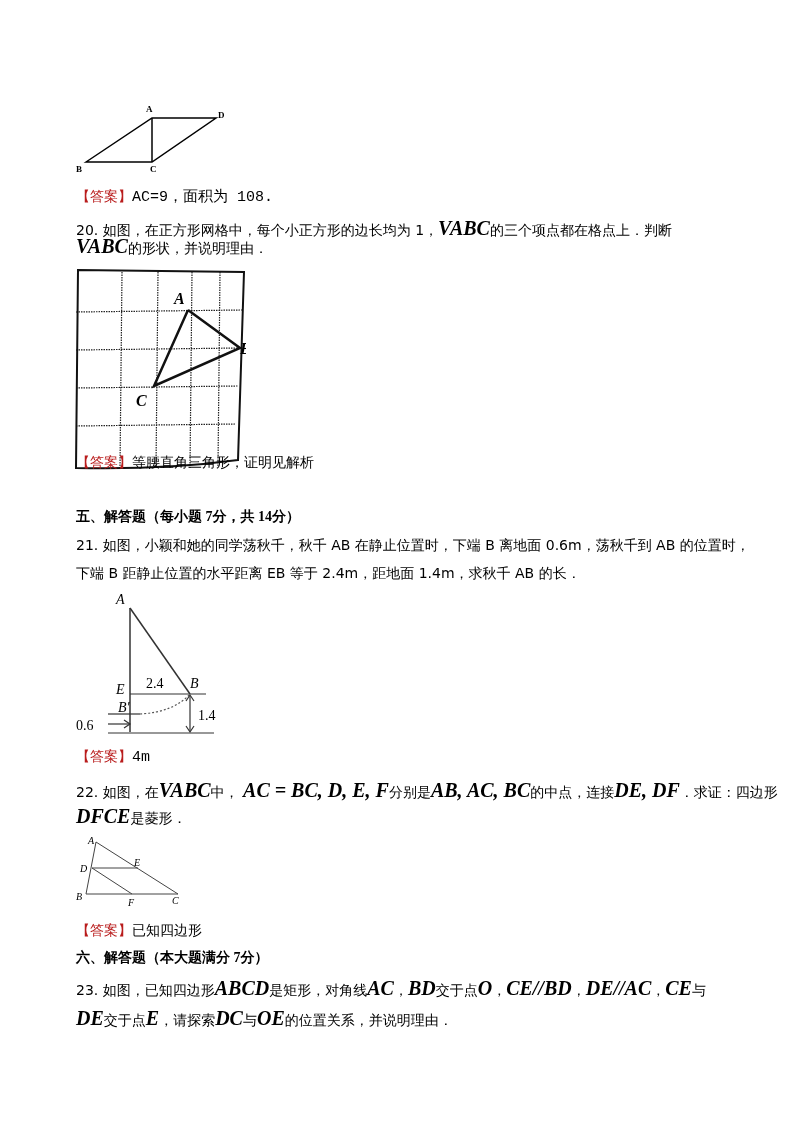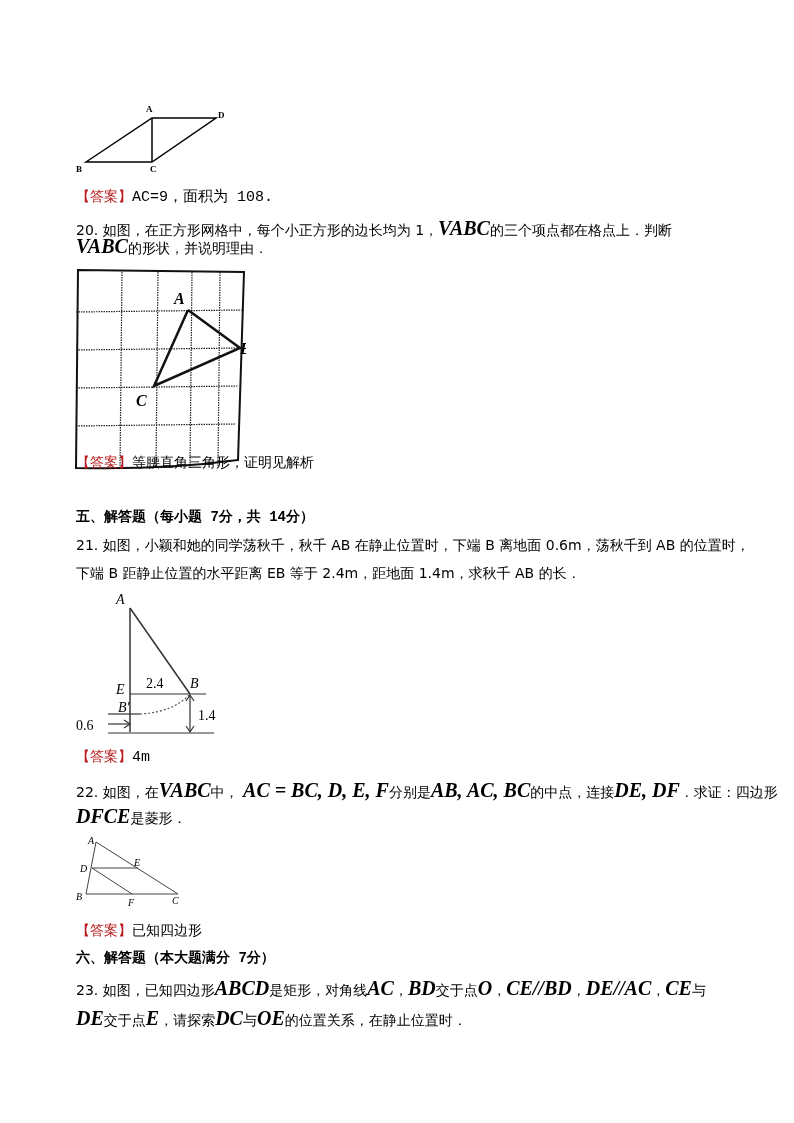--- a/index.html
+++ b/index.html
@@ -2,21 +2,21 @@
 <html><head>
 <meta charset="utf-8">
 <style>
   html, body { margin:0; padding:0; background:#ffffff; }
   body { width:794px; height:1123px; position:relative; overflow:hidden;
          font-family:"DejaVu Sans", sans-serif; color:#000; font-size:14px; }
   .abs { position:absolute; }
   .line { position:absolute; left:76px; white-space:nowrap; font-size:14px; line-height:20px; }
   .ans-label { color:#b91c1c; }
   .math { font-family:"Liberation Serif", serif; font-weight:bold; font-style:italic; font-size:20px; }
-  .section { font-weight:bold; font-family:Liberation Mono, monospace; font-size:14px; }
+  .section { font-weight:bold; font-family:Liberation Serif, serif; font-size:14px; }
   .mono { font-family:"Liberation Mono", monospace; font-size:15px; }
   svg text { font-family:"Liberation Serif", serif; }
 </style>
 </head>
 <body>
 
 <svg class="abs" style="left:74px;top:98px" width="160" height="80">
   <polygon points="12,64 78,20 142,20 78,64" fill="none" stroke="#000" stroke-width="1.5"></polygon>
   <line x1="78" y1="20" x2="78" y2="64" stroke="#000" stroke-width="1.5"></line>
   <text x="72" y="14" font-size="9" font-weight="bold">A</text>
@@ -114,14 +114,14 @@
 <div class="line" style="top:920px">
   <span class="ans-label">【答案】</span><span>已知四边形</span>
 </div>
 
 <div class="line section" style="top:948px">六、解答题（本大题满分 7分）</div>
 
 <div class="line" style="top:978px">
   <span>23. 如图，已知四边形</span><span class="math">ABCD</span><span>是矩形，对角线</span><span class="math">AC</span><span>，</span><span class="math">BD</span><span>交于点</span><span class="math">O</span><span>，</span><span class="math">CE//BD</span><span>，</span><span class="math">DE//AC</span><span>，</span><span class="math">CE</span><span>与</span>
 </div>
 <div class="line" style="top:1008px">
-  <span class="math">DE</span><span>交于点</span><span class="math">E</span><span>，请探索</span><span class="math">DC</span><span>与</span><span class="math">OE</span><span>的位置关系，在静止位置时．</span>
+  <span class="math">DE</span><span>交于点</span><span class="math">E</span><span>，请探索</span><span class="math">DC</span><span>与</span><span class="math">OE</span><span>的位置关系，并说明理由．</span>
 </div>
 
 </body></html>

